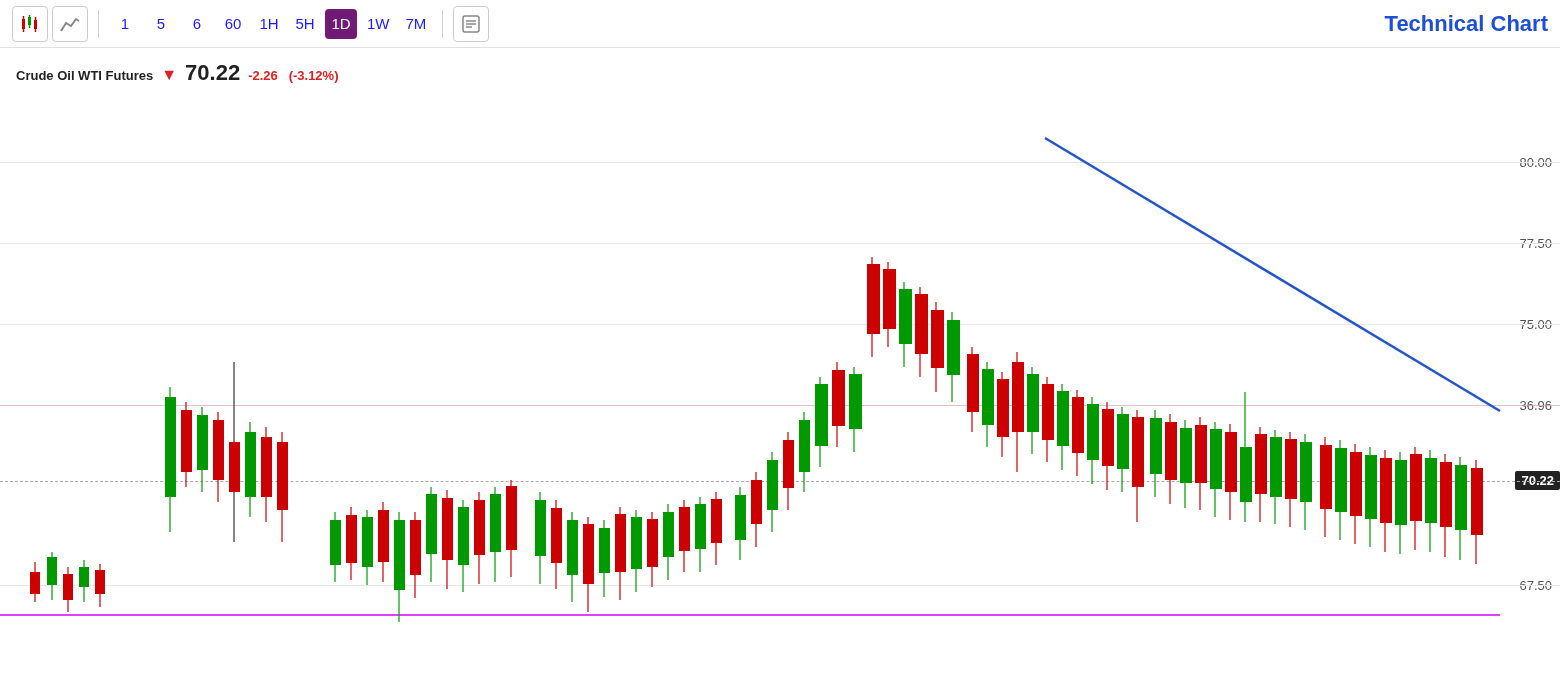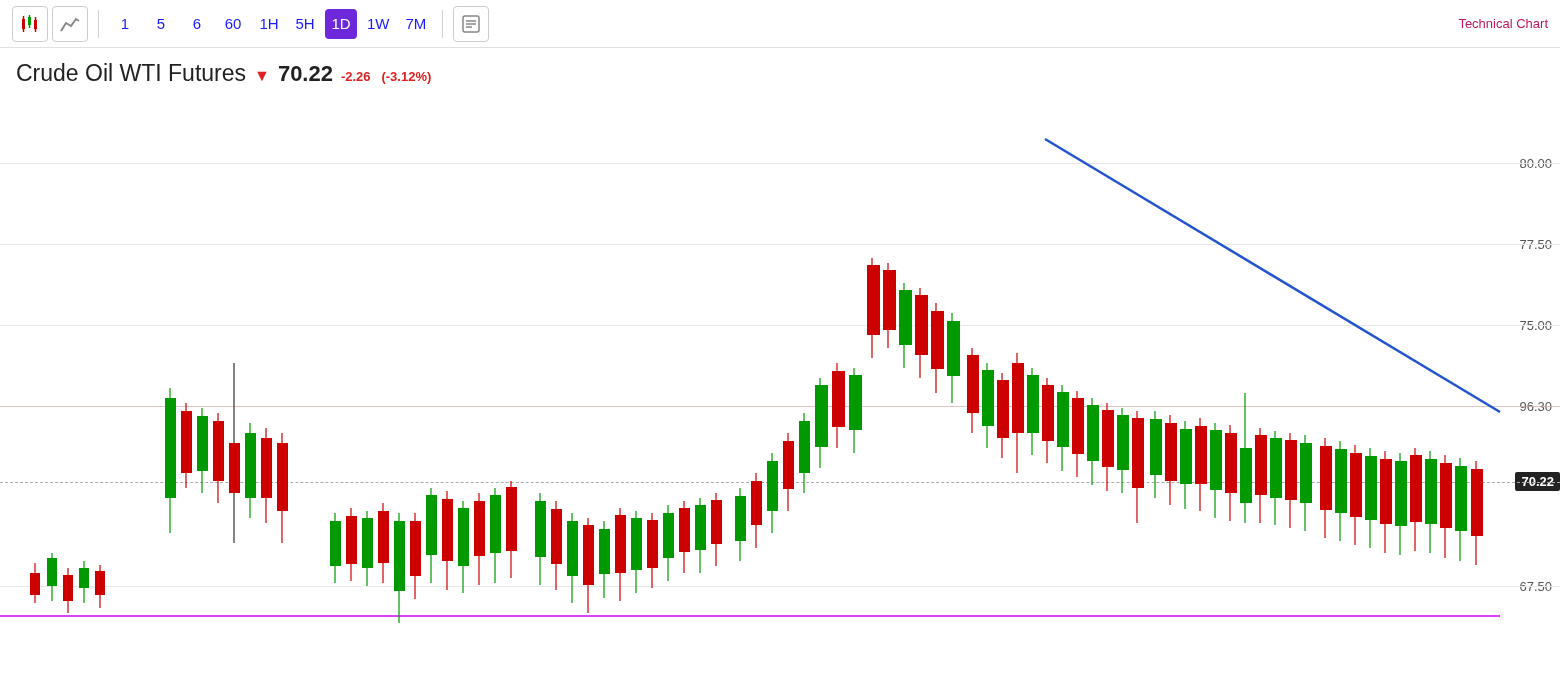--- a/index.html
+++ b/index.html
@@ -36,51 +36,51 @@
     .time-btn {
       min-width: 32px; height: 30px;
       border: none; background: transparent;
       font-size: 15px; font-weight: 500;
       color: #1a1aff;
       cursor: pointer;
       border-radius: 4px;
       padding: 0 6px;
     }
     .time-btn.active {
-      background: #6d28d9;
+      background: #701a75;
       color: #fff;
       border-radius: 4px;
     }
     .technical-chart-label {
       margin-left: auto;
-      font-size: 13px;
-      font-weight: 400;
-      color: #be185d;
+      font-size: 22px;
+      font-weight: 700;
+      color: #1d4ed8;
     }
     .news-icon-btn {
       display: flex; align-items: center; justify-content: center;
       width: 36px; height: 36px;
       border: 1px solid #ccc;
       border-radius: 4px;
       cursor: pointer;
       background: #fff;
     }
 
     
     #price-header {
       padding: 12px 16px 6px 16px;
       display: flex;
       align-items: baseline;
       gap: 8px;
       font-size: 16px;
     }
     .instrument-name {
-      font-size: 23px;
+      font-size: 13px;
       color: #222;
-      font-weight: 400;
+      font-weight: 700;
     }
     .down-arrow {
       color: #e02020;
       font-size: 16px;
     }
     .price-value {
       font-size: 22px;
       font-weight: 700;
       color: #222;
     }
@@ -210,21 +210,21 @@
     &nbsp;
     <span>(-3.12%)</span>
   </span>
 </div>
 
 <div id="chart-area">
 
   <span class="price-label" style="top:12%">80.00</span>
   <span class="price-label" style="top:26%">77.50</span>
   <span class="price-label" style="top:40%">75.00</span>
-  <span class="price-label" style="top:54%">96.30</span>
+  <span class="price-label" style="top:54%">36.96</span>
   <div class="current-price-box" style="top: calc(67% - 10px);">70.22</div>
   <span class="price-label" style="top:85%">67.50</span>
 
   <div class="grid-line" style="top:12%"></div>
   <div class="grid-line" style="top:26%"></div>
   <div class="grid-line" style="top:40%"></div>
   <div class="grid-line" style="top:54%; background:#d4aaaa; opacity:0.7;"></div>
   <div class="grid-line" style="top:85%"></div>
 
   <div class="dashed-line" style="top:67%"></div>

